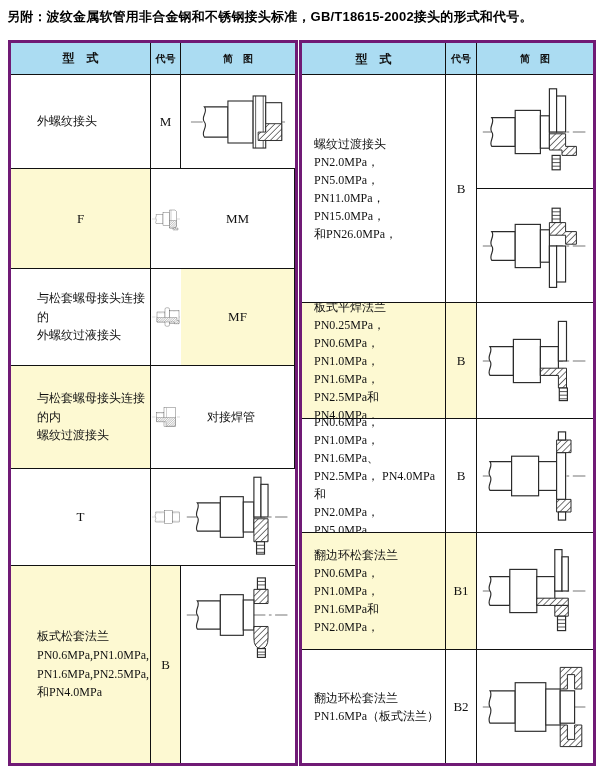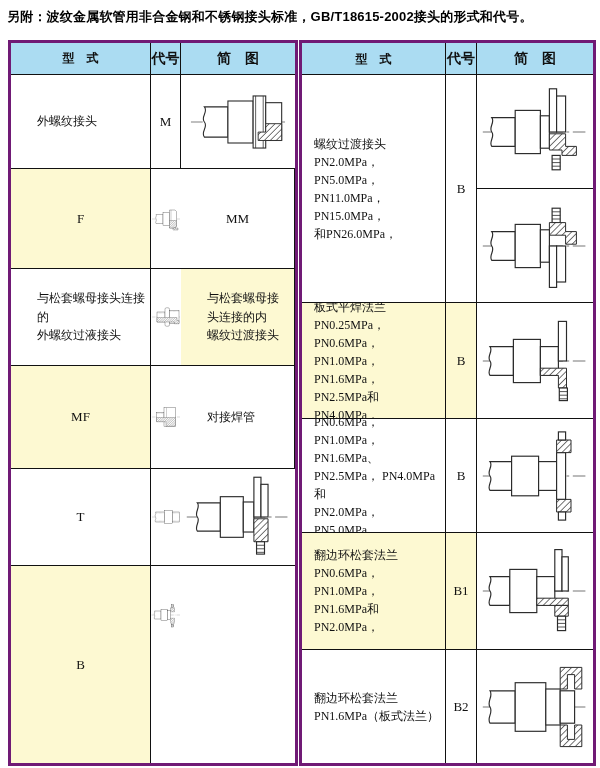--- a/index.html
+++ b/index.html
@@ -12,21 +12,21 @@
   .gap{width:1px;background:#fff;}
   .grid{display:grid;}
   .left-grid{grid-template-columns:140px 30px 114px;
              grid-template-rows:32px 94px 100px 97px 103px 97px 98px 99px;}
   .right-grid{grid-template-columns:144px 31px 116px;
               grid-template-rows:32px 114px 114px 116px 114px 117px 113px;}
   .c{border-right:1px solid #111;border-bottom:1px solid #111;box-sizing:border-box;
      display:flex;align-items:center;justify-content:center;overflow:hidden;background:#fff;}
   .noR{border-right:none;}
   .noB{border-bottom:none;}
-  .th{background:#abdcf2;font-weight:bold;font-size:14px;font-family:"Liberation Serif",serif;}
+  .th{background:#abdcf2;font-weight:bold;font-size:10px;font-family:"Liberation Serif",serif;}
   .type{justify-content:flex-start;text-align:left;padding:3px 4px 3px 26px;
         font-size:12px;line-height:1.55;white-space:pre-line;}
   .right-grid .type{line-height:1.5;padding-left:12px;}
   .code{font-size:13px;}
   .hl{background:#fdf9d2;}
   .diag svg{display:block;}
   .ln{fill:#fff;stroke:#2b2b2b;stroke-width:1.3;}
   .hz{fill:url(#hz);stroke:#2b2b2b;stroke-width:1.1;}
   .cl{stroke:#555;stroke-width:0.9;stroke-dasharray:14 4 3 4;fill:none;}
   .dt{stroke:#2b2b2b;stroke-width:0.9;stroke-dasharray:2.5 2.5;fill:none;}
@@ -89,23 +89,23 @@
           <svg width="106" height="86" viewBox="0 0 120 100">
             <path class="cl" d="M4,50 H116"></path>
             <rect class="ln" x="24" y="30" width="32" height="40"></rect>
             <rect class="ln" x="56" y="13" width="18" height="74" rx="6"></rect>
             <rect class="ln" x="74" y="23" width="38" height="54"></rect>
             <path class="dt" d="M27,34 H54 M27,66 H54 M78,27 H110 M78,73 H110"></path>
             <path class="hz" d="M24,52 H104 V64 H112 V77 H94 V70 H24 Z"></path>
           </svg>
         </div>
 
+        <div class="c code hl">MF</div>
         <div class="c type hl">与松套螺母接头连接的内
 螺纹过渡接头</div>
-        <div class="c code hl">MF</div>
         <div class="c noR diag">
           <svg width="106" height="88" viewBox="0 0 120 100">
             <path class="cl" d="M4,50 H116"></path>
             <rect class="ln" x="22" y="31" width="30" height="38"></rect>
             <rect class="ln" x="52" y="13" width="46" height="74"></rect>
             <path class="bl" d="M62,13 V87"></path>
             <path class="dt" d="M25,35 H50 M25,65 H50"></path>
             <path class="hz" d="M22,52 H98 V87 H60 V69 H22 Z"></path>
           </svg>
         </div>
@@ -115,20 +115,24 @@
         <div class="c noR diag">
           <svg width="106" height="84" viewBox="0 0 120 100">
             <path class="cl" d="M4,50 H116"></path>
             <path class="ln" d="M18,30 H54 V70 H18 C13,64 23,57 18,50 C13,43 23,36 18,30 Z"></path>
             <rect class="ln" x="54" y="24" width="32" height="52"></rect>
             <rect class="ln" x="86" y="30" width="28" height="40"></rect>
             <path class="dt" d="M22,34 H50 M22,66 H50 M88,34 H112 M88,66 H112"></path>
           </svg>
         </div>
 
+        <div class="c type hl noB" style="grid-row:7/9">板式松套法兰
+PN0.6MPa,PN1.0MPa,
+PN1.6MPa,PN2.5MPa,
+和PN4.0MPa</div>
         <div class="c code hl noB" style="grid-row:7/9">B</div>
         <div class="c noR diag">
           <svg width="106" height="90" viewBox="0 0 120 100">
             <path class="cl" d="M2,50 H116"></path>
             <path class="ln" d="M14,34 H40 V66 H14 C10,61 18,55 14,50 C10,45 18,39 14,34 Z"></path>
             <rect class="ln" x="40" y="27" width="26" height="46"></rect>
             <rect class="ln" x="66" y="33" width="12" height="34"></rect>
             <rect class="ln" x="78" y="5" width="8" height="45"></rect>
             <rect class="ln" x="86" y="13" width="8" height="37"></rect>
             <path class="hz" d="M78,52 H94 V78 H78 Z"></path>

